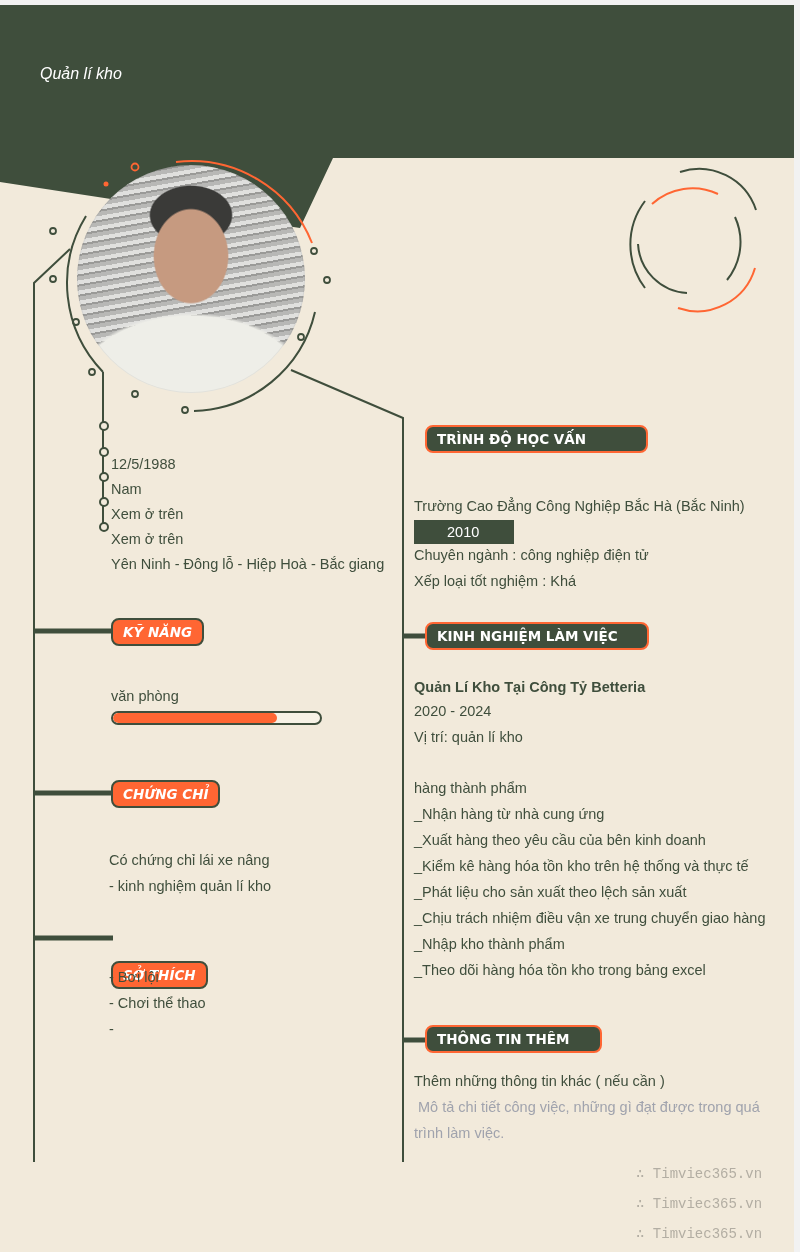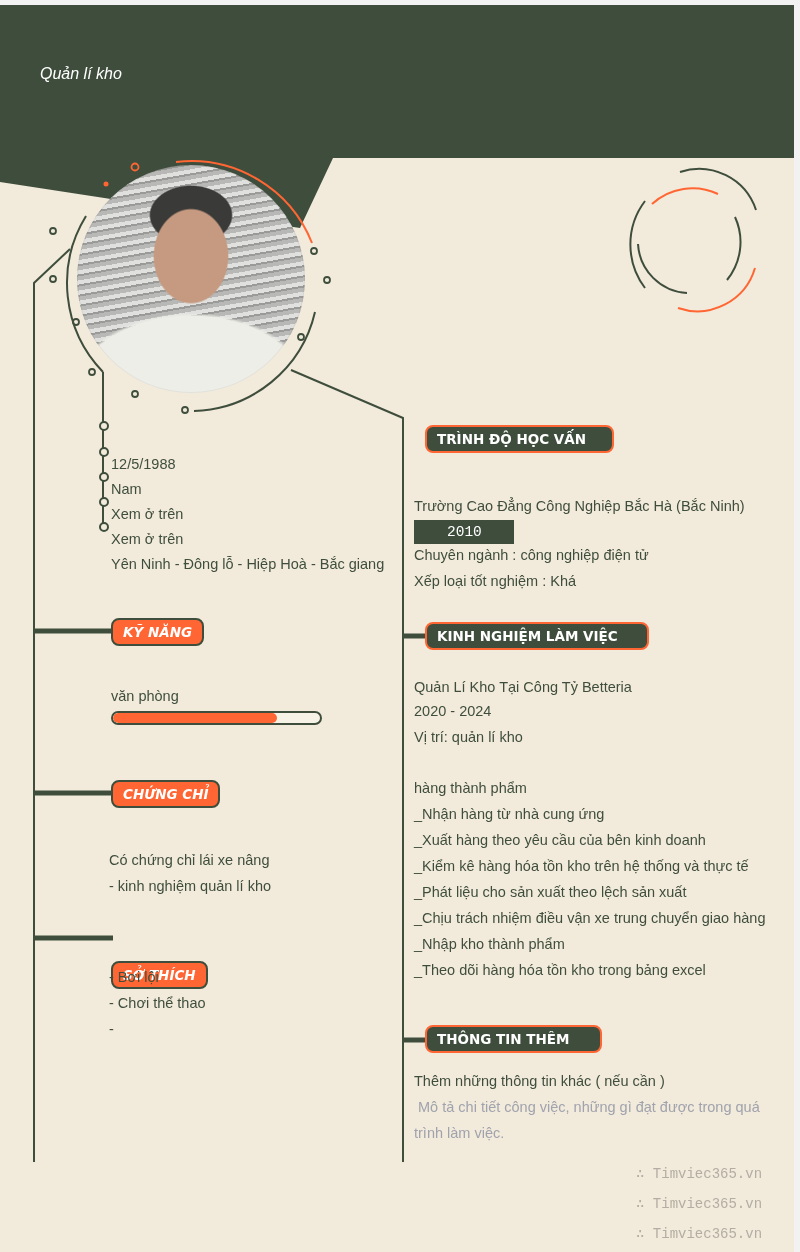--- a/index.html
+++ b/index.html
@@ -26,32 +26,32 @@
       radial-gradient(ellipse 42px 30px at 50% 22%, #3a3a38 0 96%, transparent 100%),
       radial-gradient(ellipse 120px 80px at 50% 100%, #eeeee8 0 96%, transparent 100%),
       repeating-linear-gradient(170deg, #b8b8b6 0 4px, #e0e0de 4px 8px, #9a9a98 8px 10px),
       #a0a09e;
   }
   .avatar-frame {
     position: absolute; left: 77px; top: 160px; width: 228px; height: 228px; border-radius: 50%;
     box-shadow: inset 0 0 0 1px rgba(0,0,0,0.05);
   }
   .txt { position: absolute; color: #3f4e3c; font-size: 14.5px; line-height: 25px; white-space: nowrap; }
-  .txt.bold { font-weight: normal; }
+  .txt.bold { font-weight: bold; }
   .txt.muted { color: #a0a3ad; }
   .badge {
     position: absolute; height: 28px; border-radius: 8px; font-weight: bold; font-size: 15px;
     color: #ffffff; line-height: 24px; padding: 0 10px; border: 2px solid;
     font-family: "DejaVu Sans", sans-serif; font-size: 13.5px;
   }
   .badge.orange { background: #ff6633; border-color: #3f4e3c; font-style: italic; }
   .badge.green { background: #3f4e3c; border-color: #ff6633; }
   .year-box {
     position: absolute; left: 414px; top: 515px; width: 100px; height: 24px; background: #3f4e3c;
-    color: #fff; font-size: 14.5px; line-height: 24px; padding-left: 33px; font-family: Liberation Mono, monospace;
+    color: #fff; font-size: 14.5px; line-height: 24px; padding-left: 33px;
   }
   .progress {
     position: absolute; left: 111px; top: 706px; width: 211px; height: 14px;
     border: 2px solid #3f4e3c; border-radius: 8px; background: #f7f2e6; overflow: hidden;
   }
   .progress-fill { height: 100%; background: #ff6633; border-radius: 6px; }
   .watermark {
     position: absolute; left: 636px; font-family: "Liberation Mono", monospace; font-size: 14px;
     color: #b3aea3; white-space: nowrap;
   }
@@ -129,21 +129,21 @@
 
   <div class="badge orange" style="left:111px; top:775px;">CHỨNG CHỈ</div>
   <div class="txt" style="left:109px; top:843px;">Có chứng chỉ lái xe nâng</div>
   <div class="txt" style="left:109px; top:869px;">- kinh nghiệm quản lí kho</div>
 
   <div class="badge orange" style="left:111px; top:920px;margin-top:36px;">SỞ THÍCH</div>
   <div class="txt" style="left:109px; top:960px;">- Bơi lội</div>
   <div class="txt" style="left:109px; top:986px;">- Chơi thể thao</div>
   <div class="txt" style="left:109px; top:1012px;">-</div>
 
-  <div class="badge green" style="left:425px; top:420px; width:189px;">TRÌNH ĐỘ HỌC VẤN</div>
+  <div class="badge green" style="left:425px; top:420px; width:223px;">TRÌNH ĐỘ HỌC VẤN</div>
   <div class="txt" style="left:414px; top:489px;">Trường Cao Đẳng Công Nghiệp Bắc Hà (Bắc Ninh)</div>
   <div class="year-box">2010</div>
   <div class="txt" style="left:414px; top:538px;">Chuyên ngành : công nghiệp điện tử</div>
   <div class="txt" style="left:414px; top:564px;">Xếp loại tốt nghiệm : Khá</div>
 
   <div class="badge green" style="left:425px; top:617px; width:224px;">KINH NGHIỆM LÀM VIỆC</div>
   <div class="txt bold" style="left:414px; top:670px;">Quản Lí Kho Tại Công Tỷ Betteria</div>
   <div class="txt" style="left:414px; top:694px;">2020 - 2024</div>
   <div class="txt" style="left:414px; top:720px;">Vị trí: quản lí kho</div>
   <div class="txt" style="left:414px; top:771px;">hàng thành phẩm</div>

